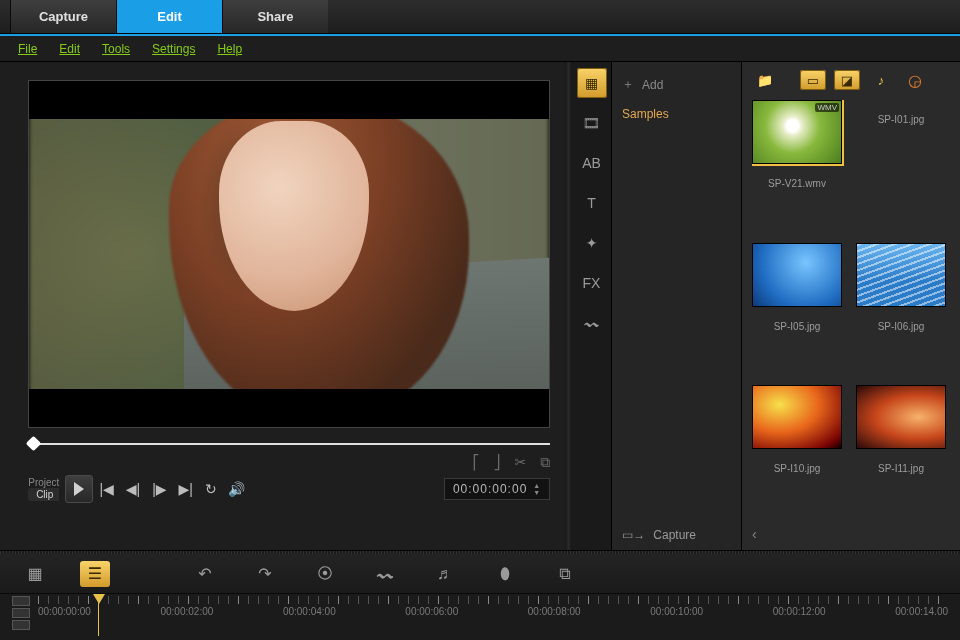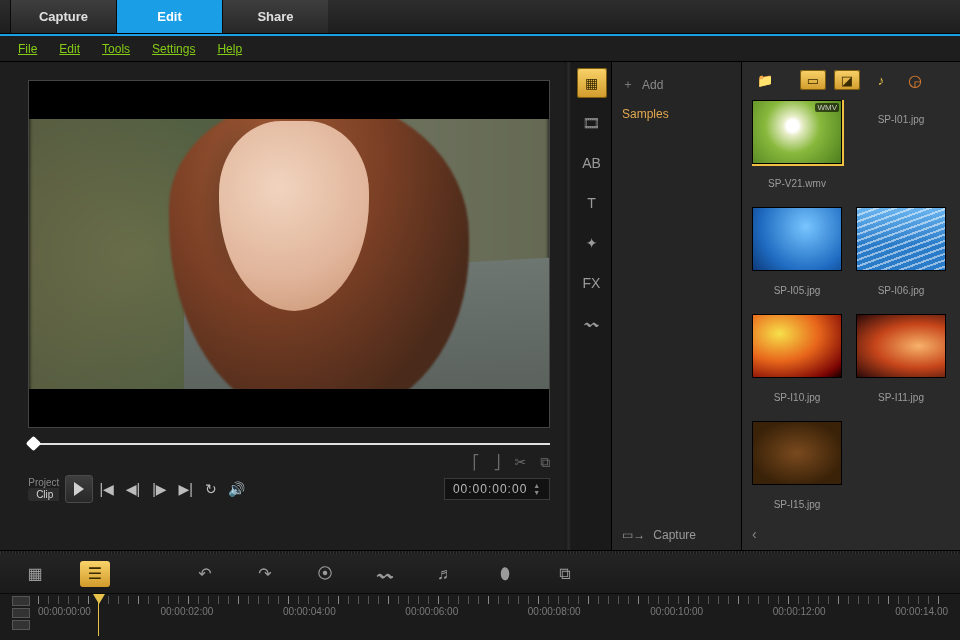--- a/index.html
+++ b/index.html
@@ -215,24 +215,20 @@
             <div class="tlabel">SP-I06.jpg</div>
           </div>
         <div class="thumb">
             <div class="timg th4"></div>
             <div class="tlabel">SP-I10.jpg</div>
           </div>
         <div class="thumb">
             <div class="timg th5"></div>
             <div class="tlabel">SP-I11.jpg</div>
           </div>
-        <div class="thumb">
-            <div class="timg th6"></div>
-            <div class="tlabel">SP-I15.jpg</div>
-          </div>
       </div>
       <div class="scrollback">‹</div>
     </div>
   </div>
 </div>
 
 <div class="timeline">
   <div class="tl-top"></div>
   <div class="tl-tools">
     <div class="tlbtn">▦</div>

